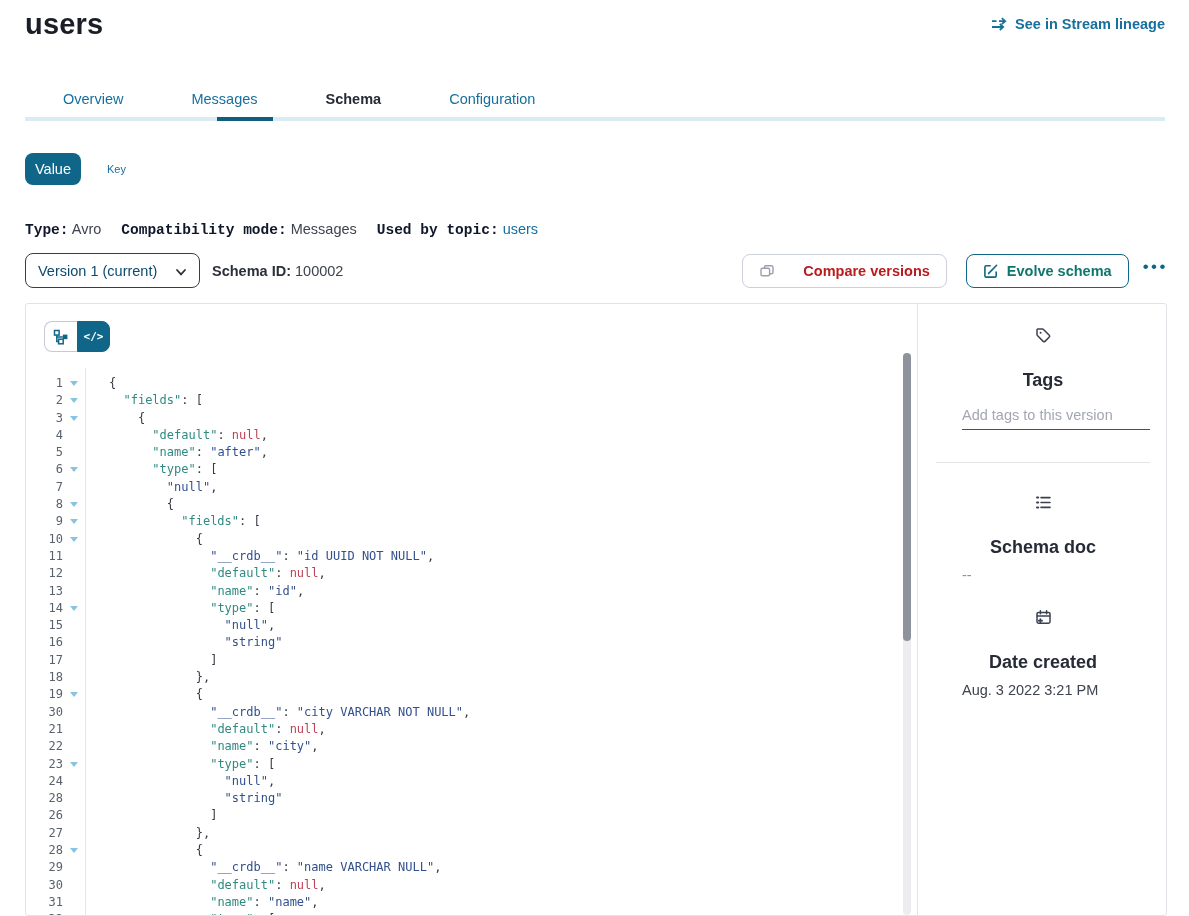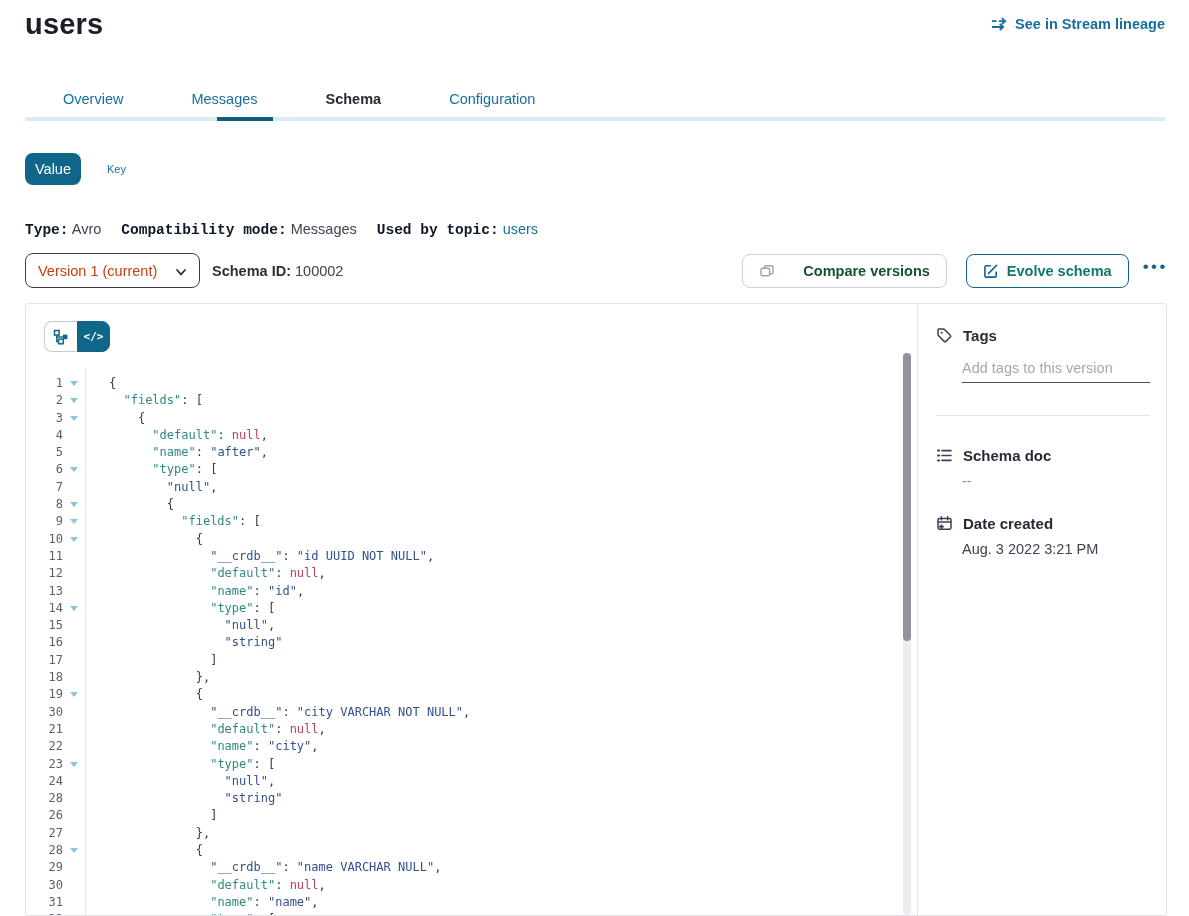--- a/index.html
+++ b/index.html
@@ -25,28 +25,28 @@
   .btn-key { margin-left:26px; background:none; border:none; color:#176f9e; font-size:11px; font-family:inherit; cursor:pointer; }
 
   
   .meta { position:absolute; left:25px; top:221px; font-size:14.5px; color:#3e4350; display:flex; gap:20px; }
   .meta b { color:#0f172a; font-weight:700;font-family:Liberation Mono, monospace; }
   .meta .lnk { color:#176f9e; cursor:pointer; }
 
   
   .vbar { position:absolute; left:25px; top:253px; width:1147px; display:flex; align-items:center; }
   .vselect { position:relative; width:175px; height:35px; border:1.5px solid #383d49; border-radius:8px;
-    display:flex; align-items:center; padding:0 12px; font-size:14.5px; color:#c2410c; cursor:pointer; background:#fff; }
+    display:flex; align-items:center; padding:0 12px; font-size:14.5px; color:#0c4a6e; cursor:pointer; background:#fff; }
   .vselect svg { position:absolute; right:11px; top:11px; }
   .sid { margin-left:12px; font-size:14.5px; }
   .sid b { color:#2b2f3a; }
   .vbar .grow { flex:1; }
   .btn-outline { height:34px; border-radius:8px; background:#fff; font-size:14.5px; font-weight:700; font-family:inherit;
     display:flex; align-items:center; gap:8px; padding:0 16px; cursor:pointer; }
-  .btn-compare { border:1px solid #ccd0d9; color:#14532d;gap:28px; }
+  .btn-compare { border:1px solid #ccd0d9; color:#b91c1c;gap:28px; }
   .btn-evolve { margin-left:19px; border:1px solid #0f6688; color:#0f766e; }
   .more { margin-left:14px; margin-right:4px; background:none; border:none; color:#0f6688; font-size:17px; letter-spacing:2.5px; cursor:pointer; line-height:10px; padding-bottom:8px; }
 
   
   .main { position:absolute; left:25px; top:303px; width:1142px; height:613px;
     border:1px solid #e2e3e8; border-radius:3px; display:flex; overflow:hidden; background:#fff; }
   .editor { position:relative; width:893px; border-right:1px solid #e2e3e8; overflow:hidden; }
   .etoolbar { position:absolute; left:18px; top:17px; display:flex; height:31px; }
   .tbtn { width:33px; height:31px; display:flex; align-items:center; justify-content:center; cursor:pointer; background:#fff; }
   .tbtn.left { border:1px solid #c6cad3; border-right:none; border-radius:8px 0 0 8px; }
@@ -63,21 +63,21 @@
   .tk-k { color:#2f8a82; }
   .tk-s { color:#32508d; }
   .tk-n { color:#bd4157; }
   .tk-p { color:#343944; }
 
   .vscroll { position:absolute; right:6px; top:49px; bottom:0; width:8px; background:#ededf0; border-radius:4px; }
   .vscroll .thumb { position:absolute; top:0; left:0; width:8px; height:288px; background:#8f939d; border-radius:4px; }
 
   
   .sidebar { width:248px; padding:23px 16px 0 18px; font-size:14.5px; }
-  .sb-head { display:flex; align-items:center; gap:10px; font-size:15px; font-weight:700; color:#262b36; }
+  .sb-head { display:flex; align-items:center; gap:26px; font-size:18px; font-weight:700; color:#262b36;flex-direction:column; }
   .sb-head svg { flex:none; }
   .tags-input { margin:14px 0 0 26px; width:188px; border:none; border-bottom:1.5px solid #4a4e5c; outline:none;
     font-family:inherit; font-size:14.5px; padding:2px 0 6px; color:#3e4350; background:transparent; }
   .tags-input::placeholder { color:#a2a7b2; }
   .sb-div { border-top:1px solid #e4e5e9; margin:32px 0 0 0; }
   .sb-val { margin:9px 0 0 26px; color:#3e4350; }
   .sb-val.dim { color:#8b909b; }
   .mt-sdoc { margin-top:31px; }
   .mt-date { margin-top:26px; }
 </style>

